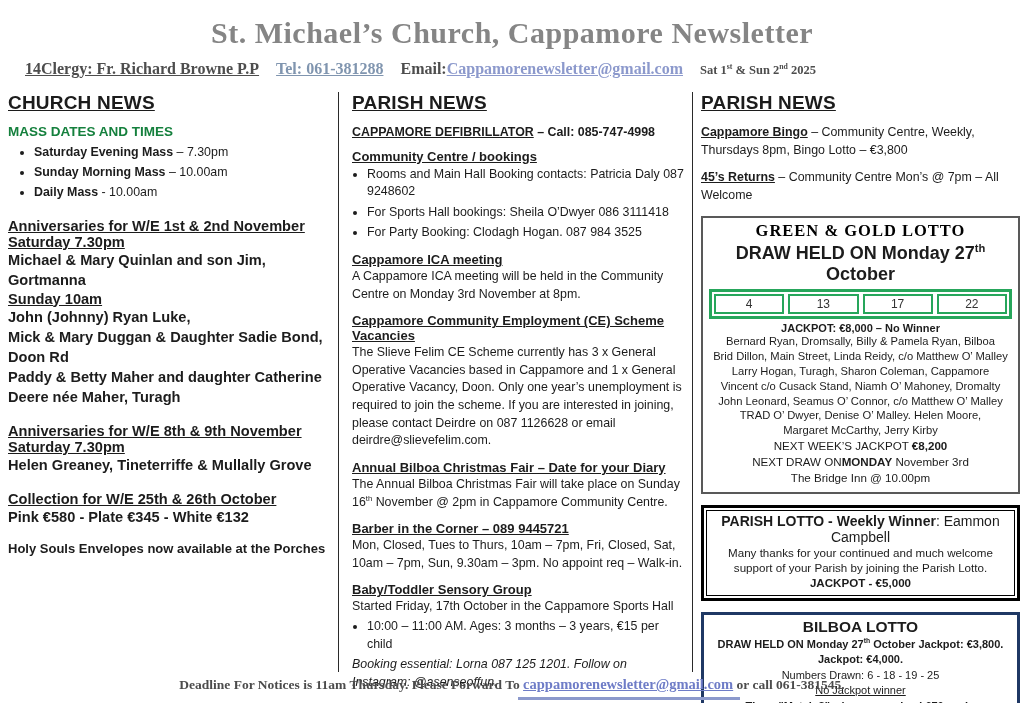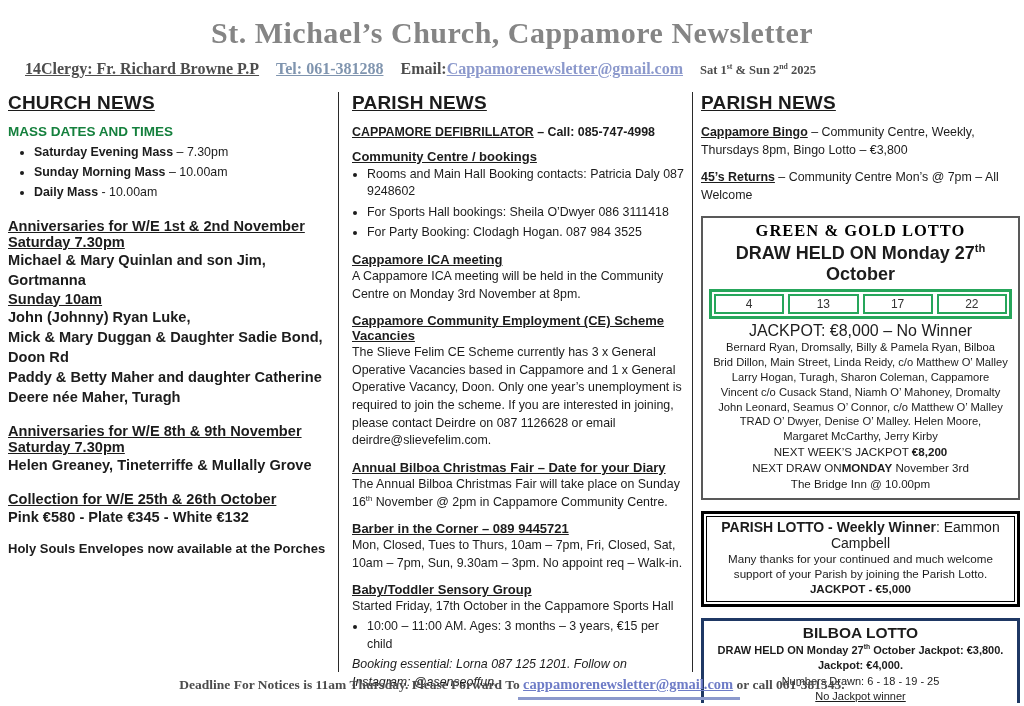--- a/index.html
+++ b/index.html
@@ -55,21 +55,21 @@
   .seg-sup{vertical-align:super;font-size:.62em;}
   .seg-bsup{vertical-align:super;font-size:.62em;font-weight:bold;}
 
   
   .gg-box{margin-top:12px;border:2px solid #595959;padding:3px 4px 6px;text-align:center;}
   .gg-title{font-family:"Liberation Serif",serif;font-weight:bold;font-size:16.5px;letter-spacing:1px;color:#000000;}
   .gg-draw{font-size:18px;font-weight:bold;margin-top:1px;}
   .gg-numbers{display:flex;border:3px solid var(--lotto-green,#26a65b);margin:4px 2px 3px;}
   .gg-numbers > div{flex:1;border:2px solid var(--lotto-green,#26a65b);margin:2px;padding:1px 0;
                     font-size:12px;color:#333;background:#fff;}
-  .gg-jackpot{font-weight:normal;font-size:16px;margin-top:2px;}
+  .gg-jackpot{font-weight:bold;font-size:11px;margin-top:2px;}
   .gg-winners div{font-size:11.2px;line-height:1.32;}
   .gg-foot{font-size:11.6px;line-height:1.38;}
 
   
   .pl-box{margin-top:11px;border:3px solid #000;padding:2px;}
   .pl-inner{border:1px solid #000;padding:2px 6px 4px;text-align:center;}
   .pl-line1{font-size:14px;}
   .pl-line2{font-size:11.6px;line-height:1.32;}
 
   

